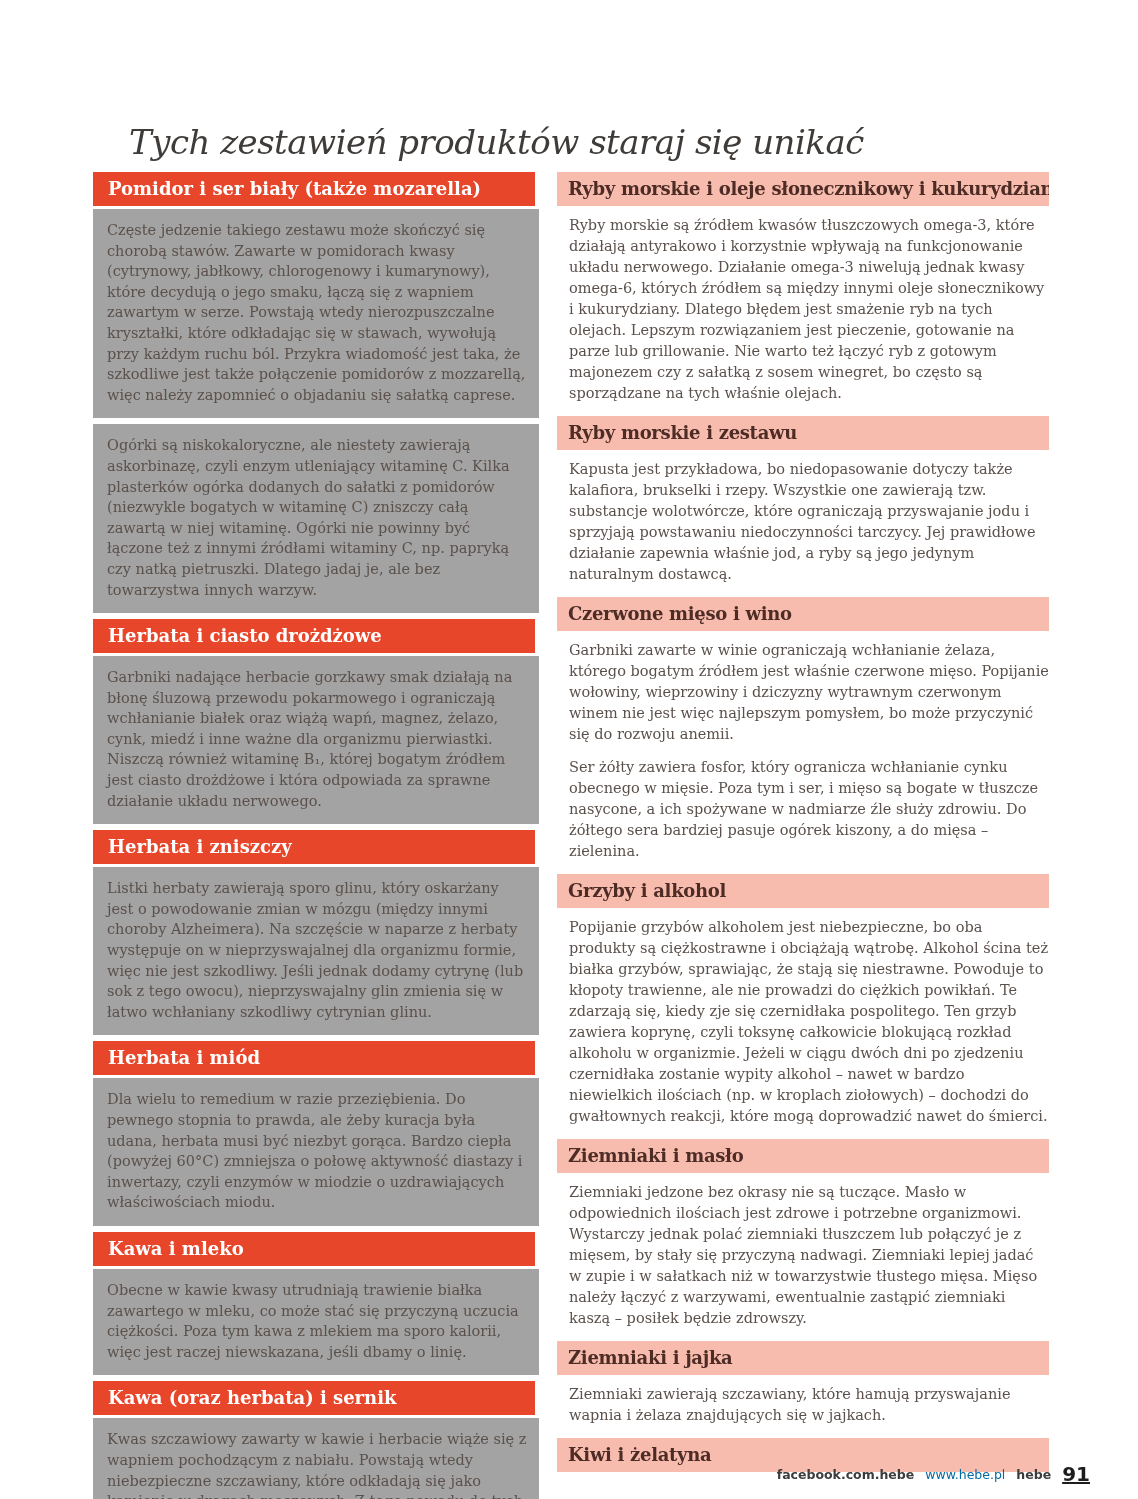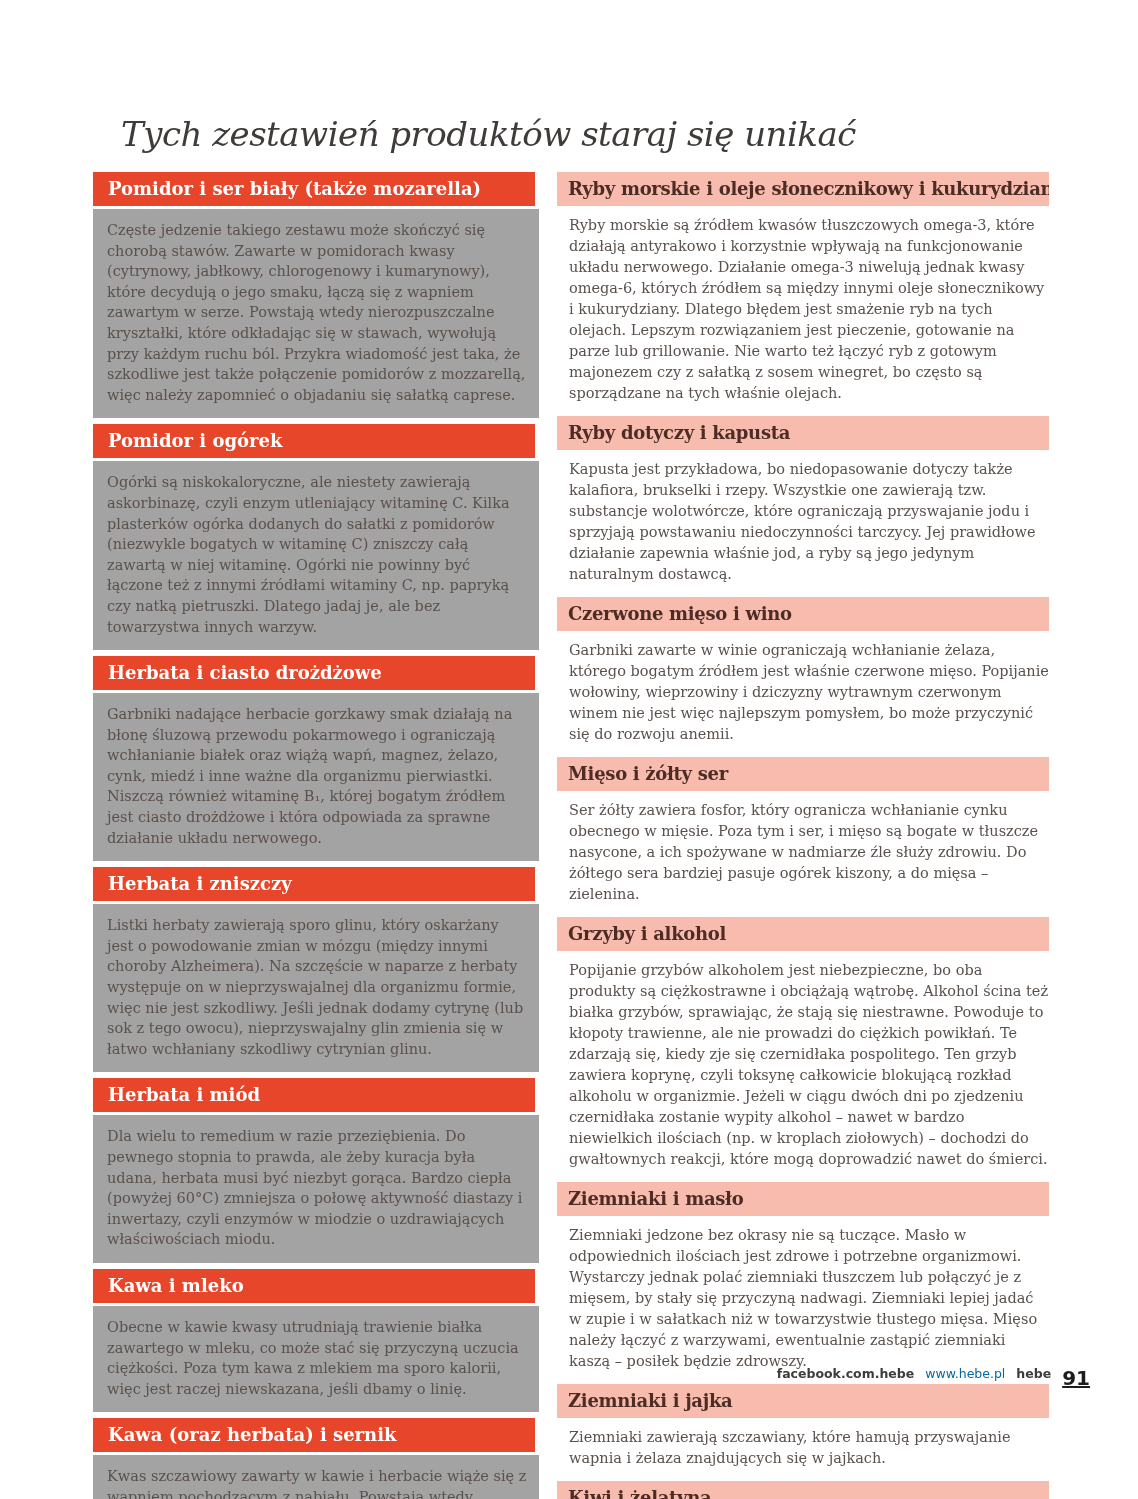--- a/index.html
+++ b/index.html
@@ -7,21 +7,21 @@
     width:1138px; height:1499px;
     background:#ffffff;
     position:relative;
     overflow:hidden;
     font-family:"DejaVu Serif", serif;
   }
   .page-title {
     position:absolute; left:117px; top:110px;
     font-style:italic; font-weight:normal;
     font-size:34px; color:#3f3b39;
-    letter-spacing:-0.5px; margin:4px;
+    letter-spacing:-0.5px; margin:12px;
   }
   .col { position:absolute; top:172px; }
   .col-left  { left:93px;  width:446px; }
   .col-right { left:557px; width:492px; }
 
   .card { margin:0 0 0 0; }
 
   
   .card-l h2 {
     background:#e8462b; color:#ffffff;
@@ -43,42 +43,41 @@
     padding:7px 10px 7px 11px; margin:0;
     white-space:nowrap; overflow:hidden;
   }
   .card-r p {
     color:#5b514c;
     font-size:14.5px; line-height:21px;
     margin:9px 0 12px 12px; padding:0;
   }
 
   .footer {
-    position:absolute; top:1366px; right:48px;
+    position:absolute; top:1462px; right:48px;
     font-family:"DejaVu Sans", sans-serif;
     font-size:12.5px; color:#3c3c3c;
-    display:flex; align-items:flex-start; gap:11px;
+    display:flex; align-items:center; gap:11px;
     white-space:nowrap;
   }
   .f-bold  { font-weight:bold; }
   .f-light { color:#0369a1; }
   .f-num   { font-size:20px; font-weight:bold; color:#1d1d1d;text-decoration:underline; }
 </style>
 </head>
 <body>
 
 <h1 class="page-title">Tych zestawień produktów staraj się unikać</h1>
 
 <div class="col col-left">
   <section class="card card-l">
     <h2>Pomidor i ser biały (także mozarella)</h2>
     <p>Częste jedzenie takiego zestawu może skończyć się chorobą stawów. Zawarte w pomidorach kwasy (cytrynowy, jabłkowy, chlorogenowy i kumarynowy), które decydują o jego smaku, łączą się z wapniem zawartym w serze. Powstają wtedy nierozpuszczalne kryształki, które odkładając się w stawach, wywołują przy każdym ruchu ból. Przykra wiadomość jest taka, że szkodliwe jest także połączenie pomidorów z mozzarellą, więc należy zapomnieć o objadaniu się sałatką caprese.</p>
   </section>
   <section class="card card-l">
-    <h2>Pomidor i ogórek</h2>
     <p>Ogórki są niskokaloryczne, ale niestety zawierają askorbinazę, czyli enzym utleniający witaminę C. Kilka plasterków ogórka dodanych do sałatki z pomidorów (niezwykle bogatych w witaminę C) zniszczy całą zawartą w niej witaminę. Ogórki nie powinny być łączone też z innymi źródłami witaminy C, np. papryką czy natką pietruszki. Dlatego jadaj je, ale bez towarzystwa innych warzyw.</p>
   </section>
   <section class="card card-l">
     <h2>Herbata i ciasto drożdżowe</h2>
     <p>Garbniki nadające herbacie gorzkawy smak działają na błonę śluzową przewodu pokarmowego i ograniczają wchłanianie białek oraz wiążą wapń, magnez, żelazo, cynk, miedź i inne ważne dla organizmu pierwiastki. Niszczą również witaminę B₁, której bogatym źródłem jest ciasto drożdżowe i która odpowiada za sprawne działanie układu nerwowego.</p>
   </section>
   <section class="card card-l">
     <h2>Herbata i zniszczy</h2>
     <p>Listki herbaty zawierają sporo glinu, który oskarżany jest o powodowanie zmian w mózgu (między innymi choroby Alzheimera). Na szczęście w naparze z herbaty występuje on w nieprzyswajalnej dla organizmu formie, więc nie jest szkodliwy. Jeśli jednak dodamy cytrynę (lub sok z tego owocu), nieprzyswajalny glin zmienia się w łatwo wchłaniany szkodliwy cytrynian glinu.</p>
   </section>
@@ -95,29 +94,28 @@
     <p>Kwas szczawiowy zawarty w kawie i herbacie wiąże się z wapniem pochodzącym z nabiału. Powstają wtedy niebezpieczne szczawiany, które odkładają się jako kamienie w drogach moczowych. Z tego powodu do tych napojów nie pasuje sernik, twaróg, jogurt czy ser żółty. Do nabiału lepiej pić herbaty ziołowe i soki.</p>
   </section>
 </div>
 
 <div class="col col-right">
   <section class="card card-r">
     <h2>Ryby morskie i oleje słonecznikowy i kukurydziany</h2>
     <p>Ryby morskie są źródłem kwasów tłuszczowych omega-3, które działają antyrakowo i korzystnie wpływają na funkcjonowanie układu nerwowego. Działanie omega-3 niwelują jednak kwasy omega-6, których źródłem są między innymi oleje słonecznikowy i kukurydziany. Dlatego błędem jest smażenie ryb na tych olejach. Lepszym rozwiązaniem jest pieczenie, gotowanie na parze lub grillowanie. Nie warto też łączyć ryb z gotowym majonezem czy z sałatką z sosem winegret, bo często są sporządzane na tych właśnie olejach.</p>
   </section>
   <section class="card card-r">
-    <h2>Ryby dotyczy i kapusta</h2>
+    <h2>Ryby morskie i zestawu</h2>
     <p>Kapusta jest przykładowa, bo niedopasowanie dotyczy także kalafiora, brukselki i rzepy. Wszystkie one zawierają tzw. substancje wolotwórcze, które ograniczają przyswajanie jodu i sprzyjają powstawaniu niedoczynności tarczycy. Jej prawidłowe działanie zapewnia właśnie jod, a ryby są jego jedynym naturalnym dostawcą.</p>
   </section>
   <section class="card card-r">
     <h2>Czerwone mięso i wino</h2>
     <p>Garbniki zawarte w winie ograniczają wchłanianie żelaza, którego bogatym źródłem jest właśnie czerwone mięso. Popijanie wołowiny, wieprzowiny i dziczyzny wytrawnym czerwonym winem nie jest więc najlepszym pomysłem, bo może przyczynić się do rozwoju anemii.</p>
   </section>
   <section class="card card-r">
-    <h2>Mięso i żółty ser</h2>
     <p>Ser żółty zawiera fosfor, który ogranicza wchłanianie cynku obecnego w mięsie. Poza tym i ser, i mięso są bogate w tłuszcze nasycone, a ich spożywane w nadmiarze źle służy zdrowiu. Do żółtego sera bardziej pasuje ogórek kiszony, a do mięsa – zielenina.</p>
   </section>
   <section class="card card-r">
     <h2>Grzyby i alkohol</h2>
     <p>Popijanie grzybów alkoholem jest niebezpieczne, bo oba produkty są ciężkostrawne i obciążają wątrobę. Alkohol ścina też białka grzybów, sprawiając, że stają się niestrawne. Powoduje to kłopoty trawienne, ale nie prowadzi do ciężkich powikłań. Te zdarzają się, kiedy zje się czernidłaka pospolitego. Ten grzyb zawiera koprynę, czyli toksynę całkowicie blokującą rozkład alkoholu w organizmie. Jeżeli w ciągu dwóch dni po zjedzeniu czernidłaka zostanie wypity alkohol – nawet w bardzo niewielkich ilościach (np. w kroplach ziołowych) – dochodzi do gwałtownych reakcji, które mogą doprowadzić nawet do śmierci.</p>
   </section>
   <section class="card card-r">
     <h2>Ziemniaki i masło</h2>
     <p>Ziemniaki jedzone bez okrasy nie są tuczące. Masło w odpowiednich ilościach jest zdrowe i potrzebne organizmowi. Wystarczy jednak polać ziemniaki tłuszczem lub połączyć je z mięsem, by stały się przyczyną nadwagi. Ziemniaki lepiej jadać w zupie i w sałatkach niż w towarzystwie tłustego mięsa. Mięso należy łączyć z warzywami, ewentualnie zastąpić ziemniaki kaszą – posiłek będzie zdrowszy.</p>
   </section>

